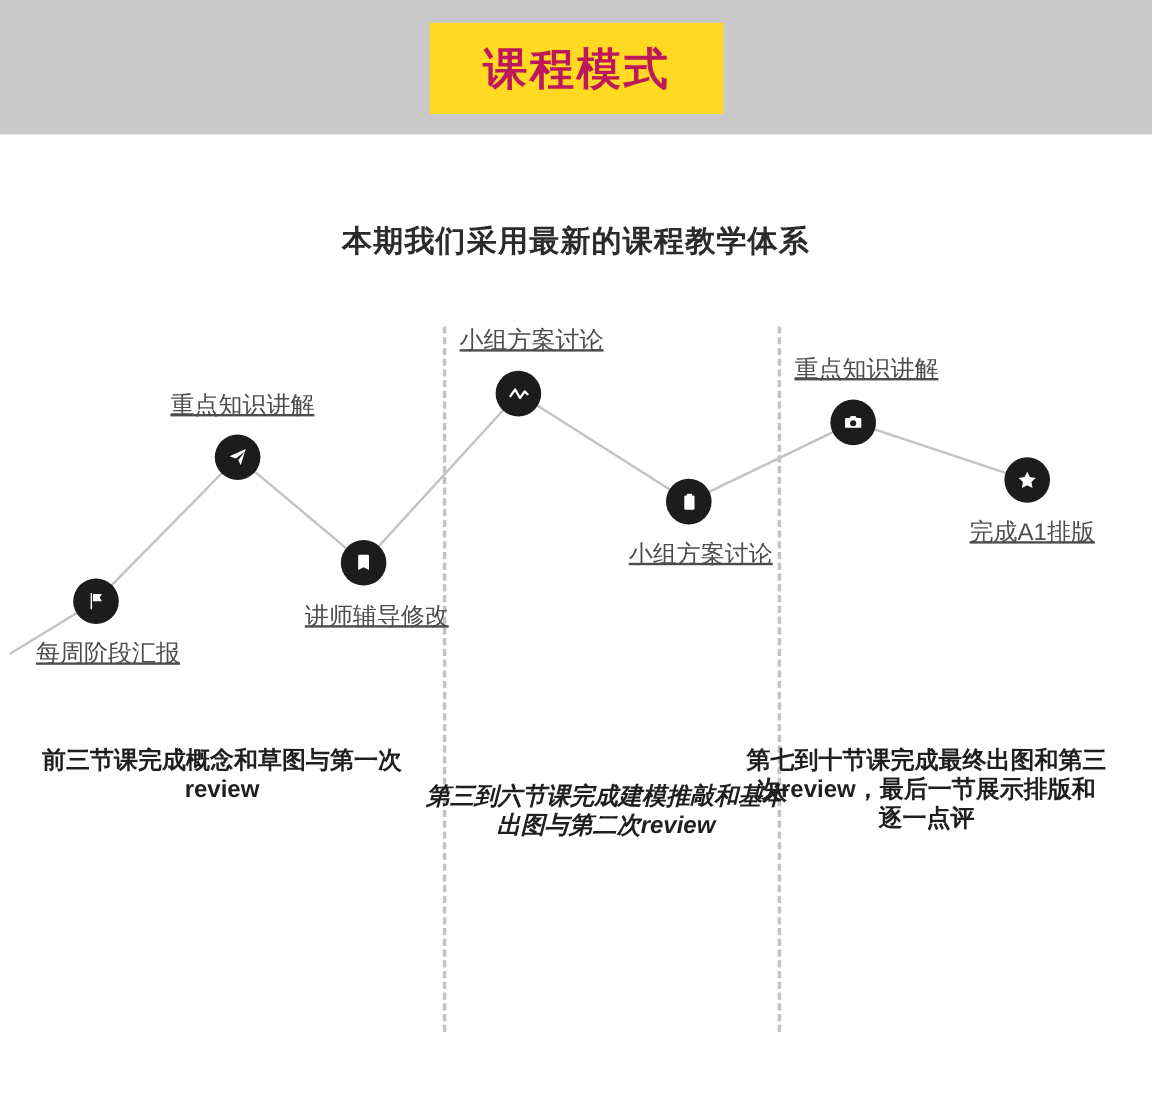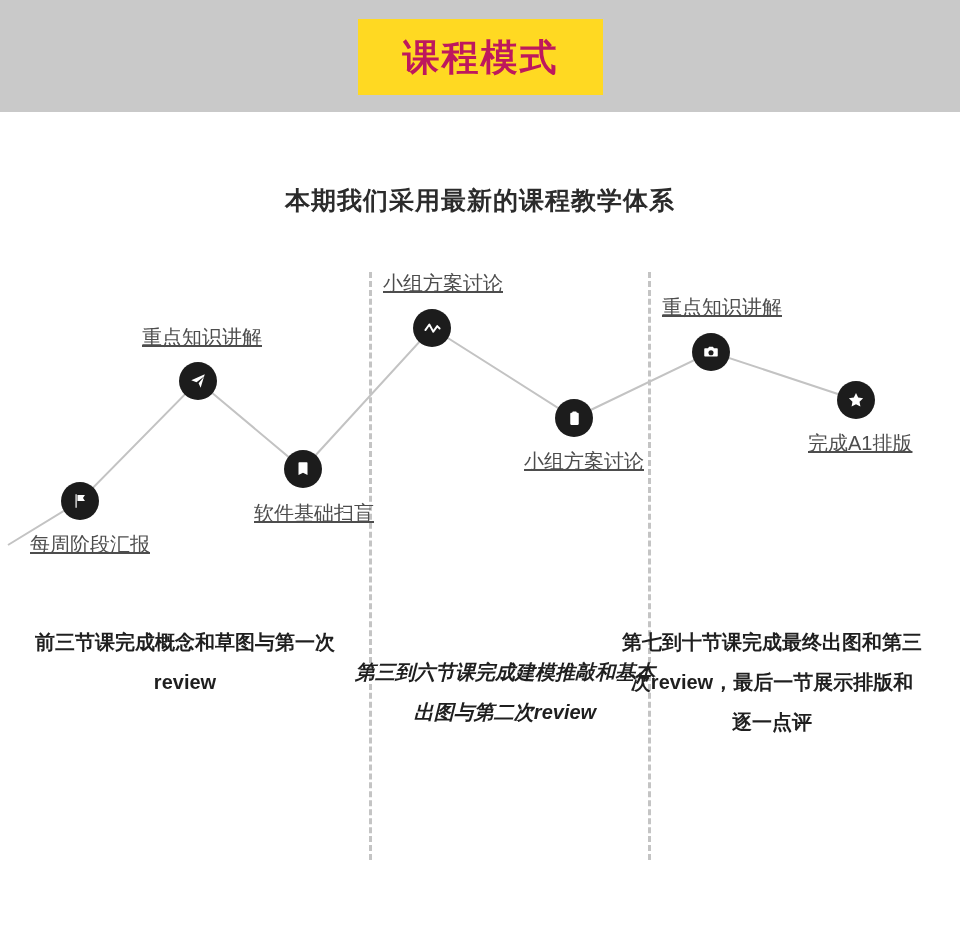--- a/index.html
+++ b/index.html
@@ -95,21 +95,21 @@
     border-left: 3px dashed #c4c4c4;
   }
 
   
   .desc {
     position: absolute;
     text-align: center;
     font-size: 20px;
     font-weight: bold;
     color: #1f1f1f;
-    line-height: 40px;
+    line-height: 24px;
   }
   .desc-1 { left: 20px;  top: 622px; width: 330px; }
   .desc-2 { left: 355px; top: 652px; width: 300px; font-style: italic; }
   .desc-3 { left: 622px; top: 622px; width: 300px; }
 </style>
 </head>
 <body>
 
 <div class="header-band">
   <div class="header-badge">
@@ -147,21 +147,21 @@
   </div>
   <div class="node-label" style="left:142px; top:324px;">重点知识讲解</div>
 
   <div class="node" style="left:284px; top:450px;">
     <span>
       <svg width="18" height="18" viewBox="0 0 24 24" fill="#ffffff">
         <path d="M7 3h10a1 1 0 011 1v16l-6-3-6 3V4a1 1 0 011-1z"></path>
       </svg>
     </span>
   </div>
-  <div class="node-label" style="left:254px; top:500px;">软件基础扫盲</div>
+  <div class="node-label" style="left:254px; top:500px;">讲师辅导修改</div>
 
   <div class="node" style="left:413px; top:309px;">
     <span>
       <svg width="19" height="19" viewBox="0 0 24 24" fill="none" stroke="#ffffff" stroke-width="2.4" stroke-linecap="round" stroke-linejoin="round">
         <polyline points="3,14 8,7 13,16 18,9 21,12"></polyline>
       </svg>
     </span>
   </div>
   <div class="node-label" style="left:383px; top:270px;">小组方案讨论</div>
 

